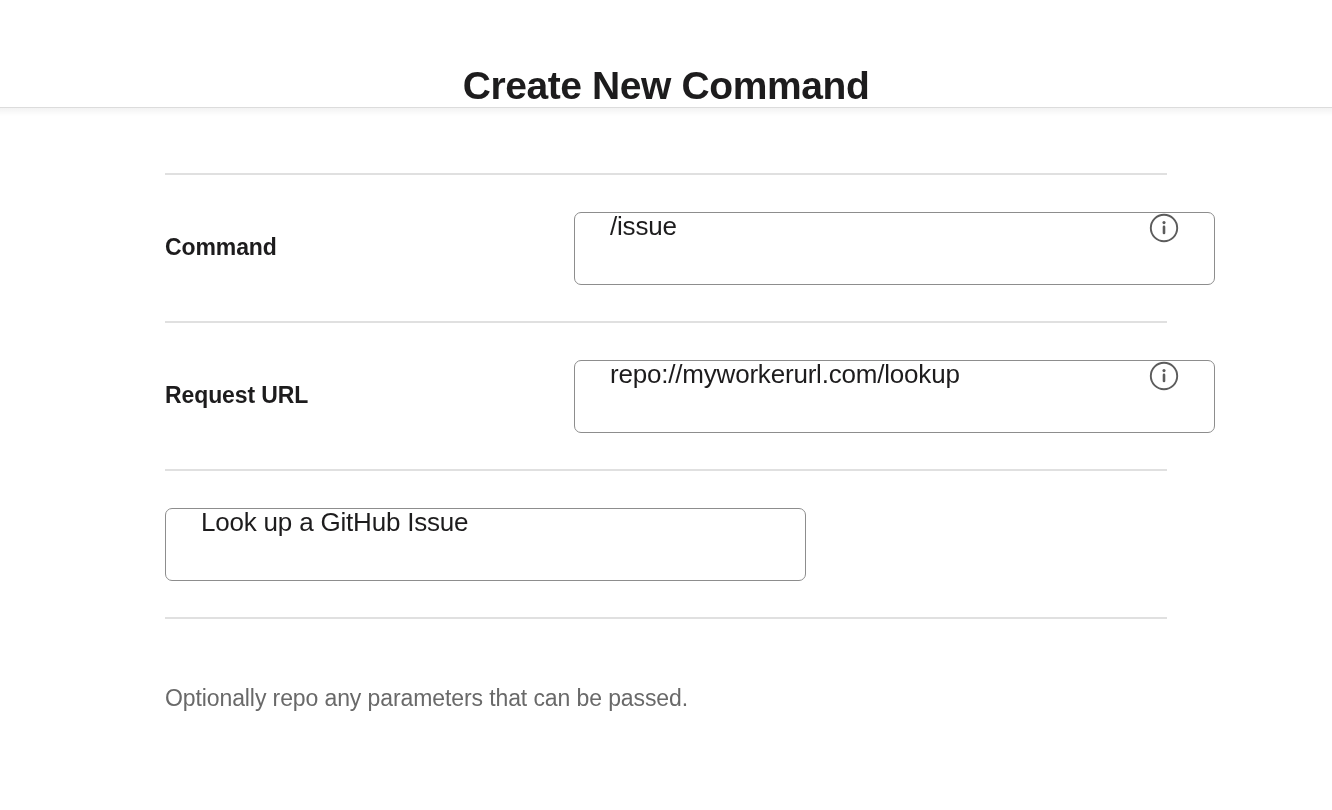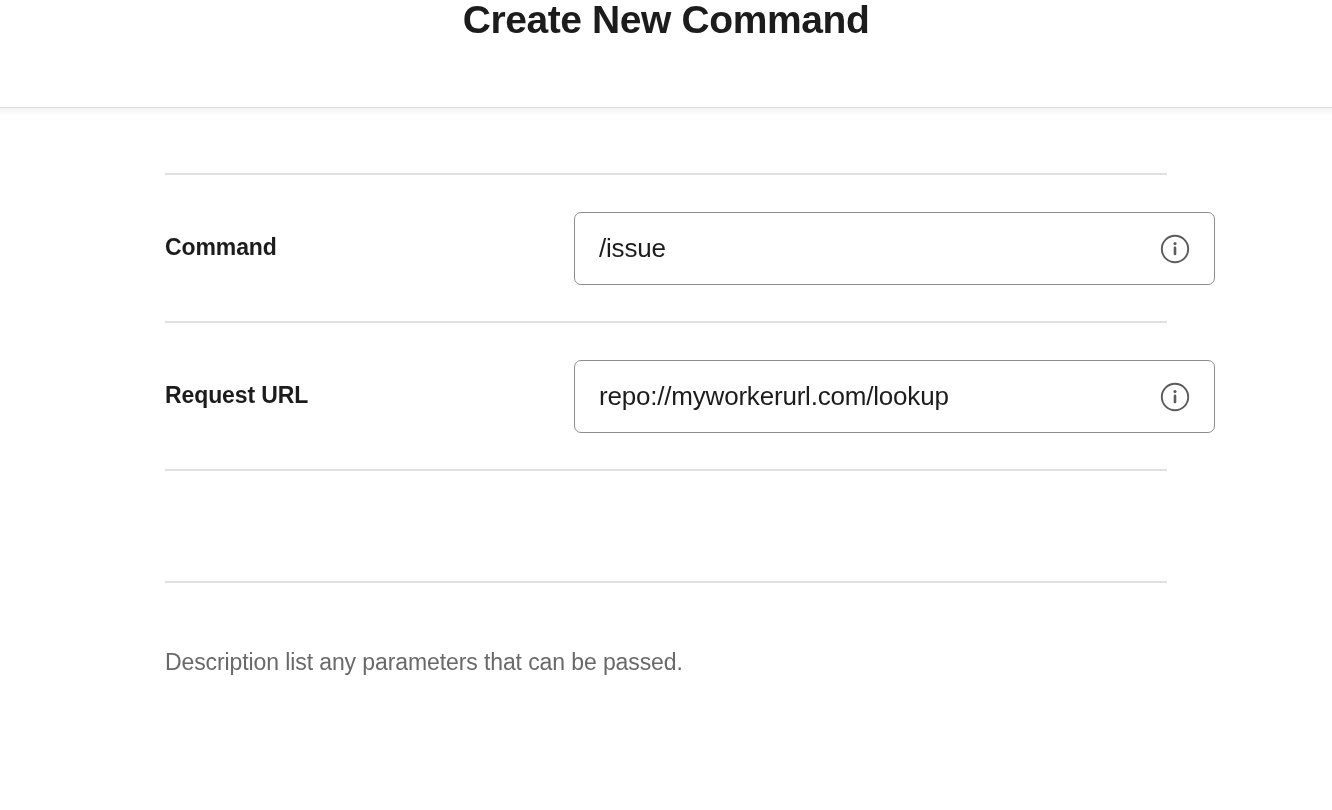--- a/index.html
+++ b/index.html
@@ -16,21 +16,21 @@
     overflow: hidden;
     color: #1d1c1d;
   }
 
   
   .header {
     position: relative;
     height: 108px;
     background: #ffffff;
     display: flex;
-    align-items: flex-start;
+    align-items: flex-end;
     justify-content: center;
     border-bottom: 1px solid #e8e8e8;
   }
   .header::after {
     content: "";
     position: absolute;
     left: 0;
     right: 0;
     top: 100%;
     height: 9px;
@@ -85,22 +85,21 @@
     display: flex;
     flex-direction: column;
   }
   .input-box {
     position: relative;
     height: 73px;
     border: 1.6px solid #8d8d8d;
     border-radius: 7px;
     background: #ffffff;
     display: flex;
-    align-items: center;
-    padding: 0 24px;
+    padding: 0 35px;
     width: 641px;            
   }
   .input-value {
     font-size: 26px;
     font-weight: 400;
     color: #1d1c1d;
     line-height: 1;
     white-space: nowrap;
     overflow: hidden;
     letter-spacing: -0.2px;
@@ -166,24 +165,29 @@
               <rect x="13.7" y="12.6" width="2.6" height="8.6" rx="1.3" fill="#5c5c5c"></rect>
             </svg>
           </span>
         </div>
       </div>
     </div>
 
     <div class="divider"></div>
 
     <div class="field-row">
+      <div class="field-control">
+        <div class="input-box">
+          <span class="input-value">Look up a GitHub Issue</span>
+        </div>
+      </div>
     </div>
 
     <div class="divider"></div>
 
     <div class="field-row">
       <div class="field-control">
-        <div class="helper-text">Description list any parameters that can be passed.</div>
+        <div class="helper-text">Optionally repo any parameters that can be passed.</div>
       </div>
     </div>
 
   </div>
 </div>
 
 </body></html>

